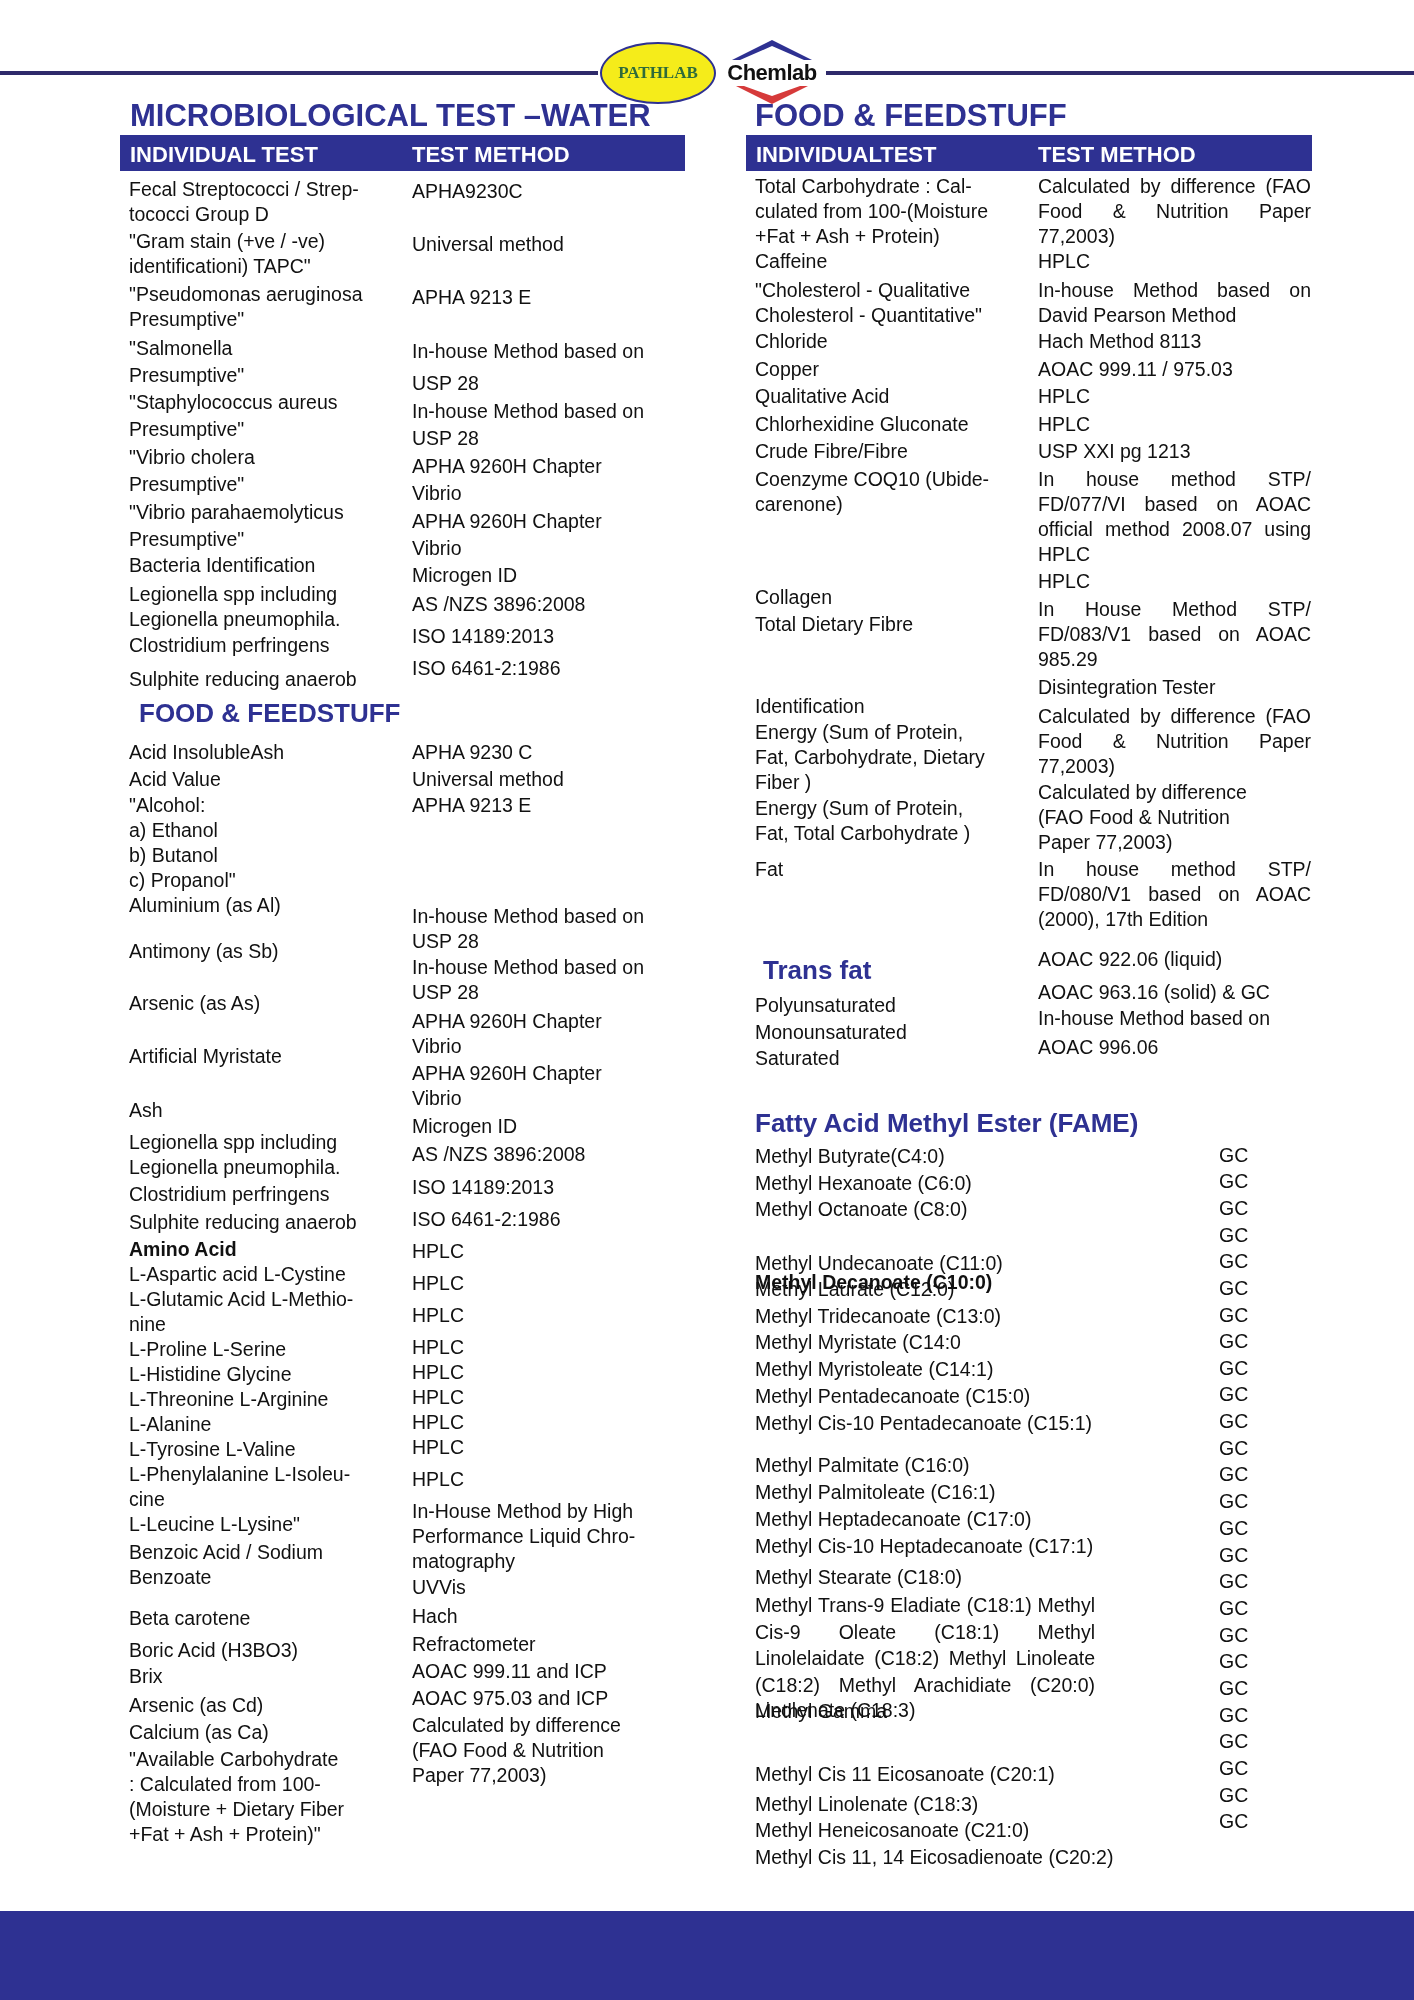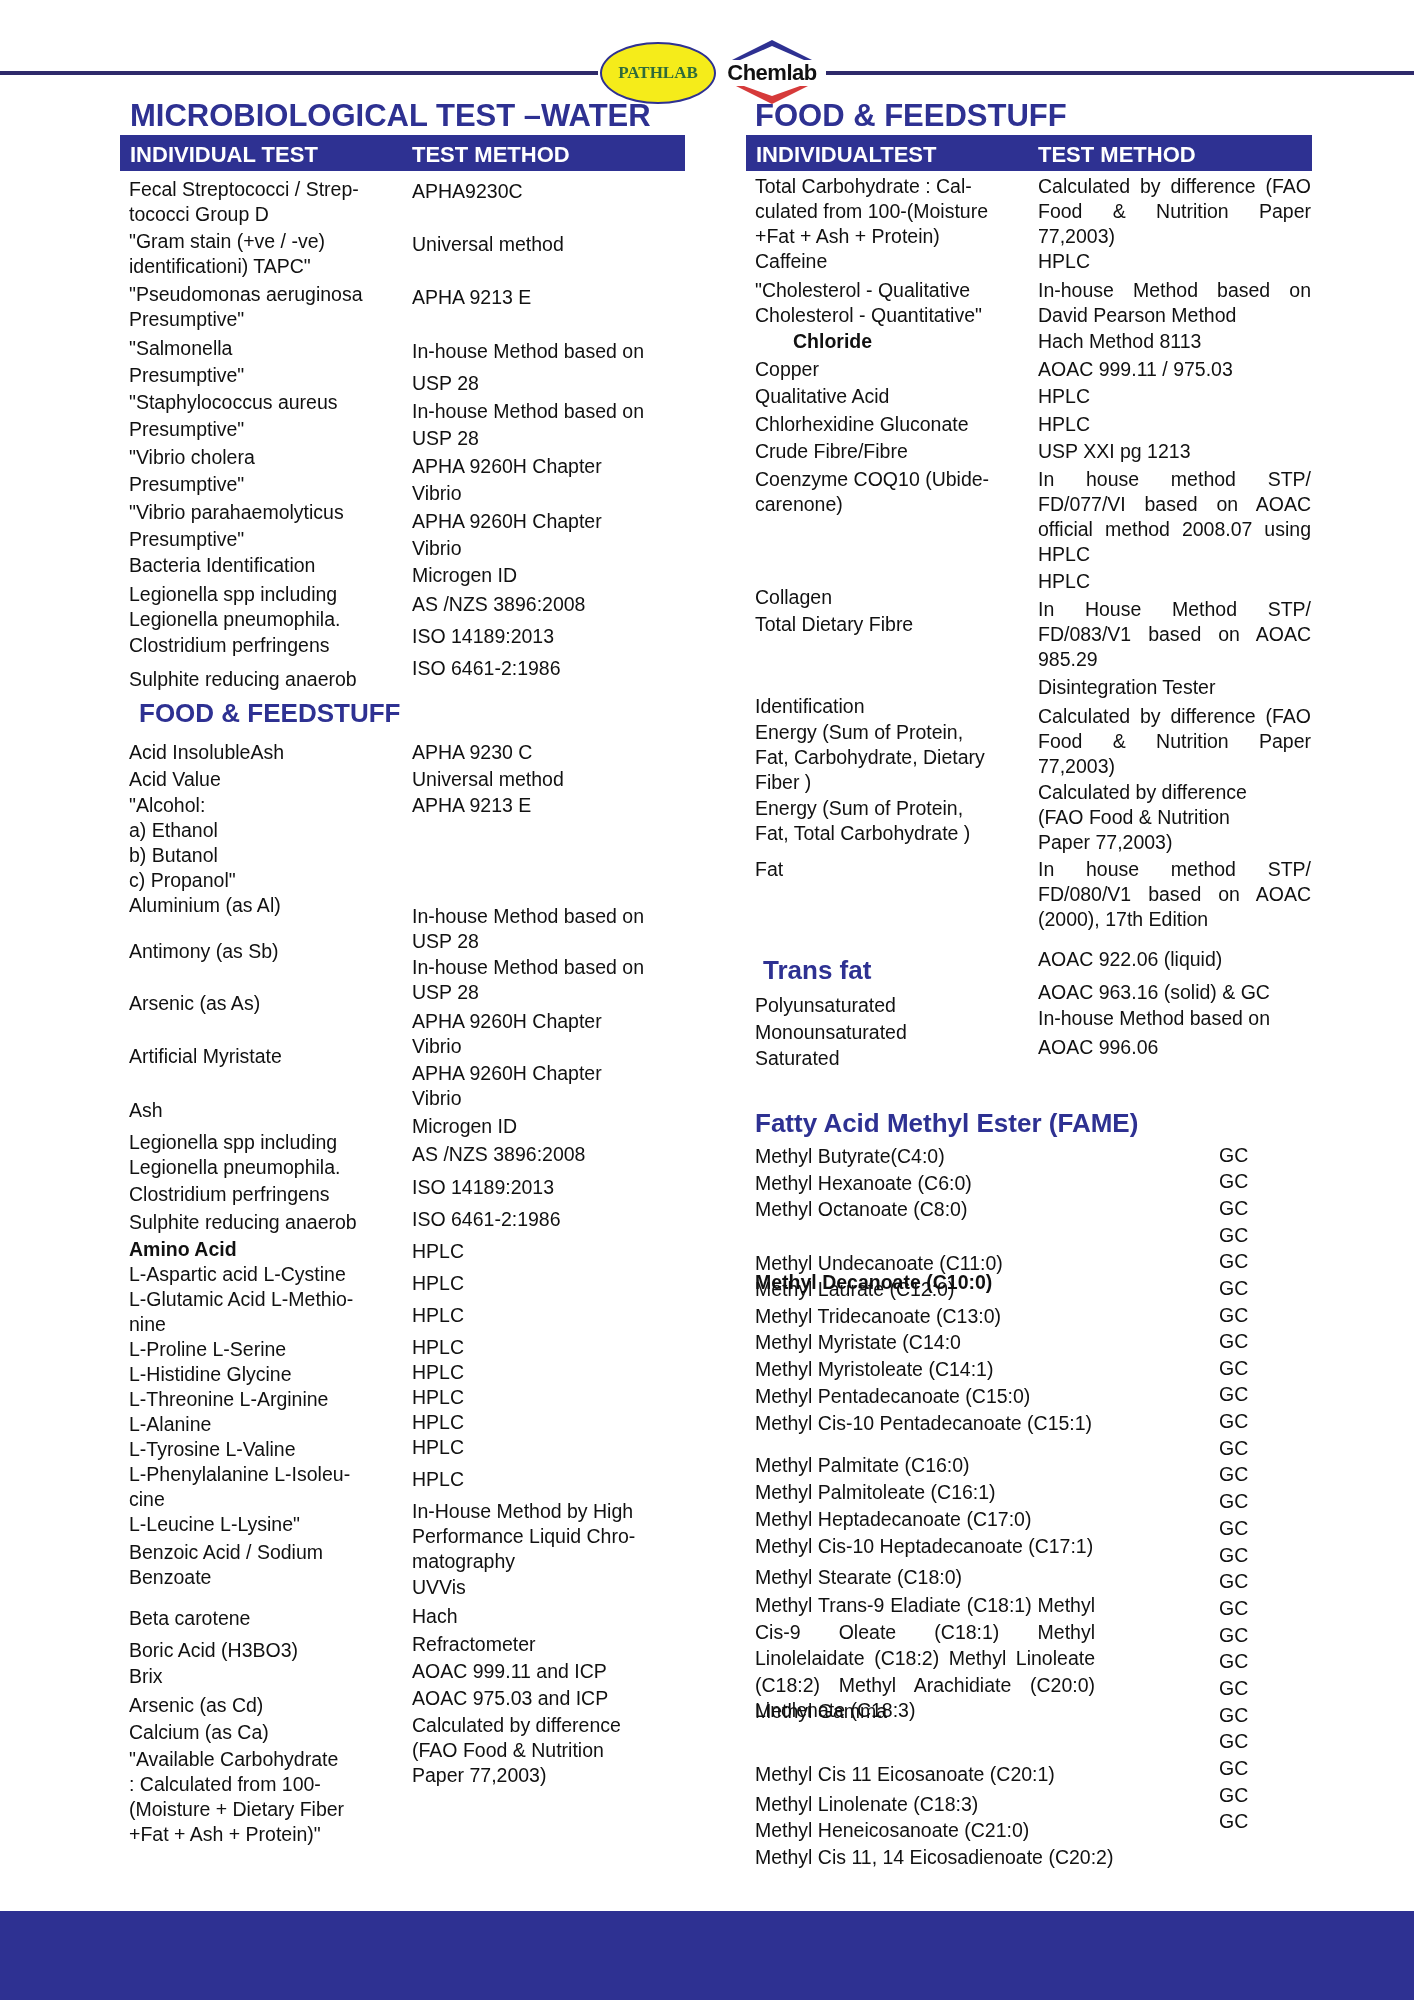--- a/index.html
+++ b/index.html
@@ -183,21 +183,21 @@
   <span style="left:292px;">TEST METHOD</span>
 </div>
 
 <div>
   <div class="cell" style="left:755px;top:174px;">Total Carbohydrate : Cal-
 culated from 100-(Moisture
 +Fat + Ash + Protein)</div>
   <div class="cell" style="left:755px;top:249px;">Caffeine</div>
   <div class="cell" style="left:755px;top:278px;">"Cholesterol - Qualitative
 Cholesterol - Quantitative"</div>
-  <div class="cell" style="left:793px;top:329px;font-weight:bold;">Chloride</div>
+  <div class="cell" style="left:755px;top:329px;">Chloride</div>
   <div class="cell" style="left:755px;top:357px;">Copper</div>
   <div class="cell" style="left:755px;top:384px;">Qualitative Acid</div>
   <div class="cell" style="left:755px;top:412px;">Chlorhexidine Gluconate</div>
   <div class="cell" style="left:755px;top:439px;">Crude Fibre/Fibre</div>
   <div class="cell" style="left:755px;top:467px;">Coenzyme COQ10 (Ubide-
 carenone)</div>
   <div class="cell" style="left:755px;top:585px;">Collagen</div>
   <div class="cell" style="left:755px;top:612px;">Total Dietary Fibre</div>
   <div class="cell" style="left:755px;top:694px;">Identification</div>
   <div class="cell" style="left:755px;top:720px;">Energy (Sum of Protein,

